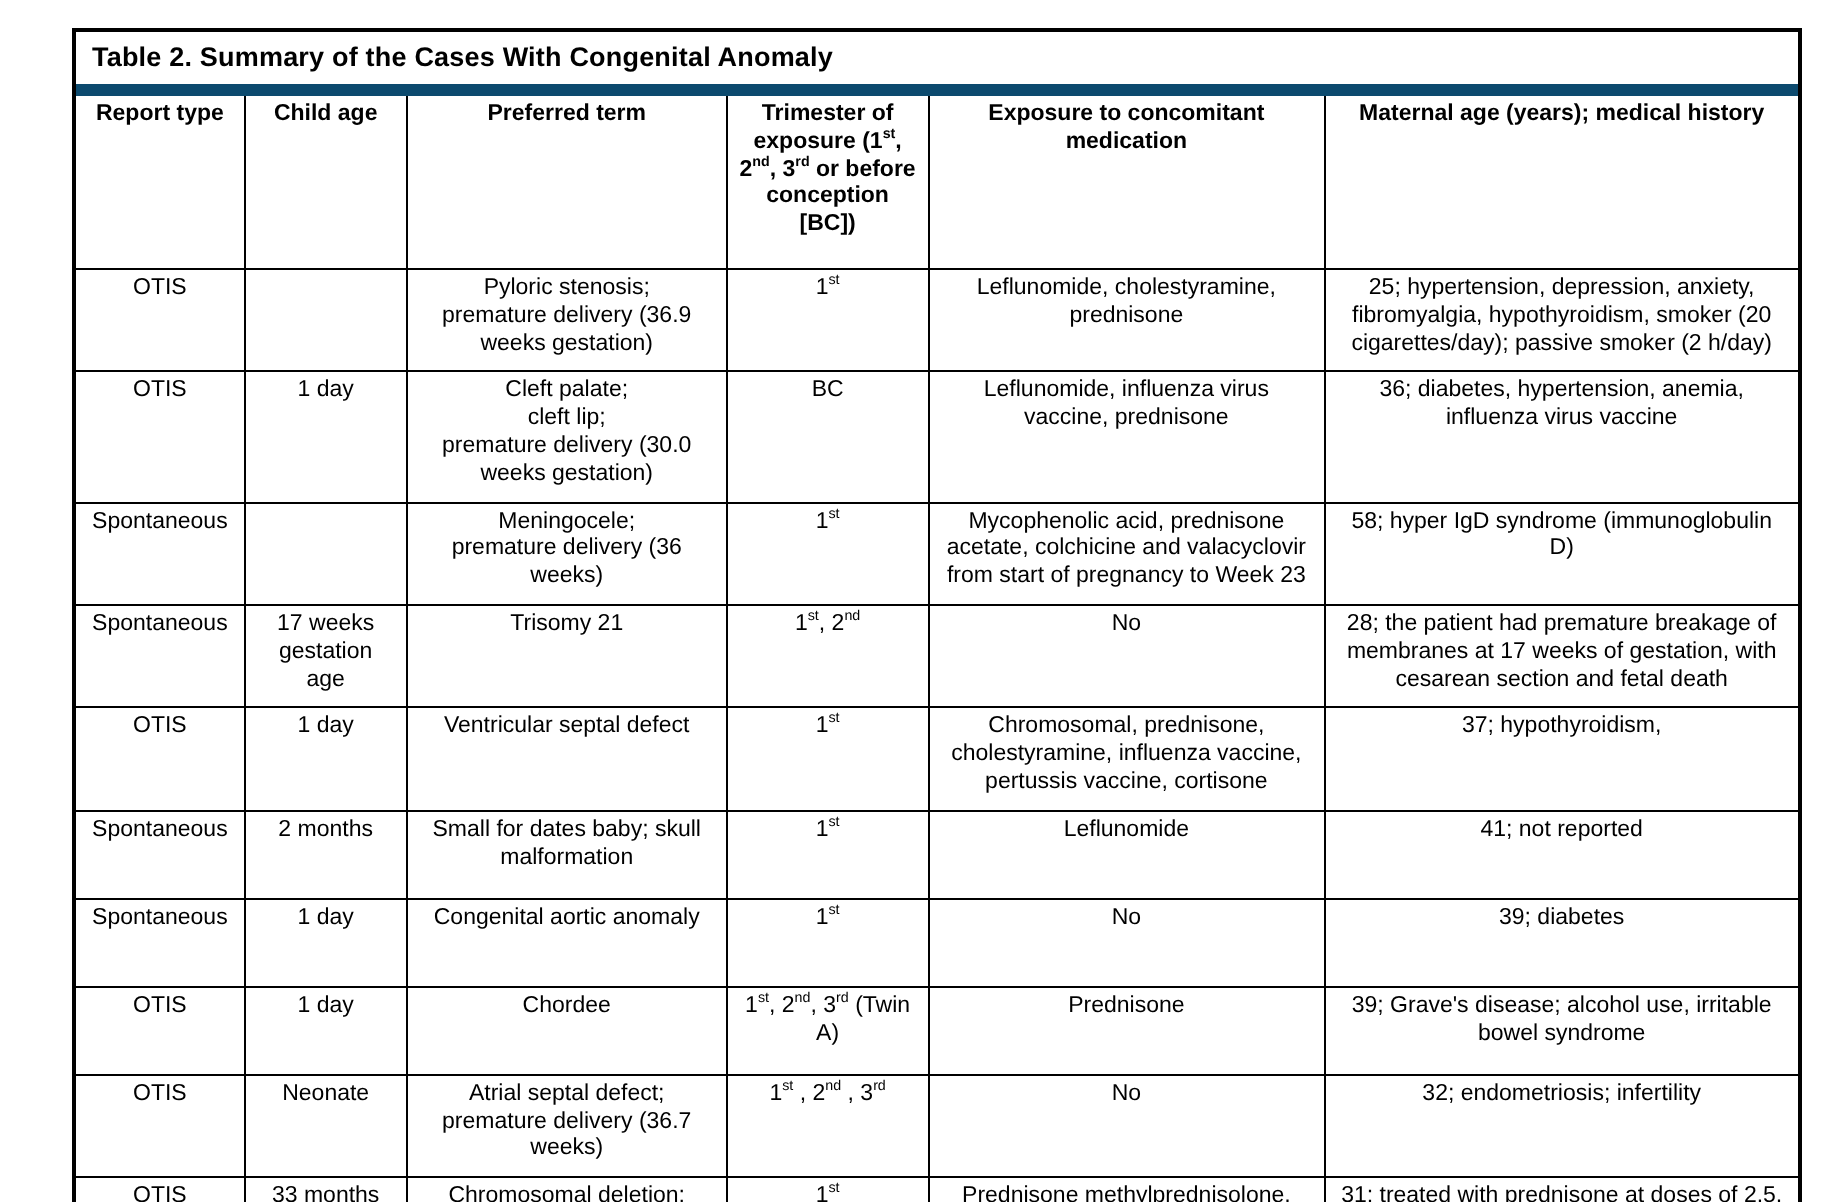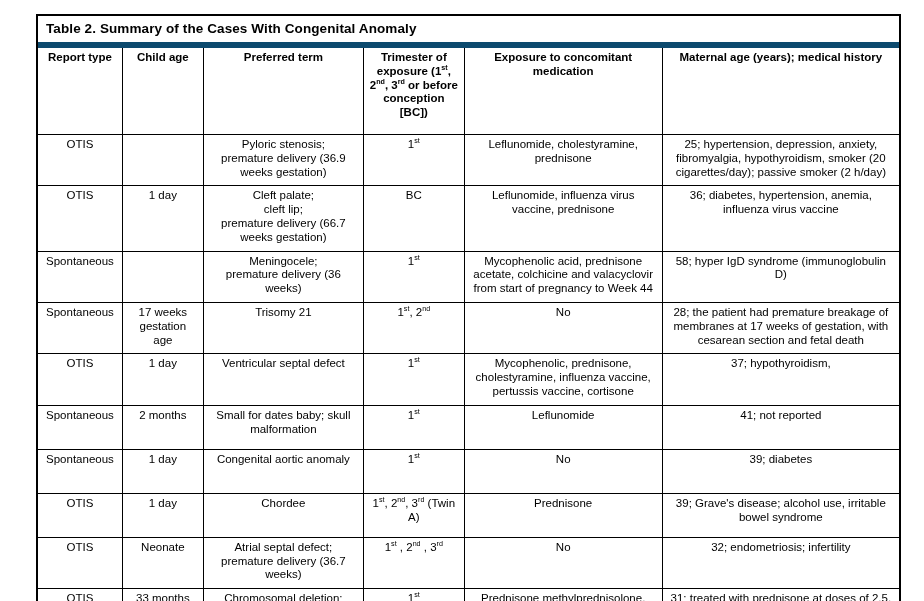--- a/index.html
+++ b/index.html
@@ -103,57 +103,57 @@
             <td>1<sup>st</sup></td>
             <td>Leflunomide, cholestyramine,
 prednisone</td>
             <td>25; hypertension, depression, anxiety, fibromyalgia, hypothyroidism, smoker (20 cigarettes/day); passive smoker (2 h/day)</td>
           </tr>
           <tr>
             <td>OTIS</td>
             <td>1 day</td>
             <td>Cleft palate;
 cleft lip;
-premature delivery (66.7
+premature delivery (30.0
 weeks gestation)</td>
             <td>BC</td>
             <td>Leflunomide, influenza virus
 vaccine, prednisone</td>
             <td>36; diabetes, hypertension, anemia,
 influenza virus vaccine</td>
           </tr>
           <tr>
             <td>Spontaneous</td>
             <td></td>
             <td>Meningocele;
 premature delivery (36
 weeks)</td>
             <td>1<sup>st</sup></td>
             <td>Mycophenolic acid, prednisone
 acetate, colchicine and valacyclovir
-from start of pregnancy to Week 44</td>
+from start of pregnancy to Week 23</td>
             <td>58; hyper IgD syndrome (immunoglobulin
 D)</td>
           </tr>
           <tr>
             <td>Spontaneous</td>
             <td>17 weeks
 gestation
 age</td>
             <td>Trisomy 21</td>
             <td>1<sup>st</sup>, 2<sup>nd</sup></td>
             <td>No</td>
             <td>28; the patient had premature breakage of membranes at 17 weeks of gestation, with cesarean section and fetal death</td>
           </tr>
           <tr>
             <td>OTIS</td>
             <td>1 day</td>
             <td>Ventricular septal defect</td>
             <td>1<sup>st</sup></td>
-            <td>Mycophenolic, prednisone,
+            <td>Chromosomal, prednisone,
 cholestyramine, influenza vaccine,
 pertussis vaccine, cortisone</td>
             <td>37; hypothyroidism,</td>
           </tr>
           <tr>
             <td>Spontaneous</td>
             <td>2 months</td>
             <td>Small for dates baby; skull
 malformation</td>
             <td>1<sup>st</sup></td>

